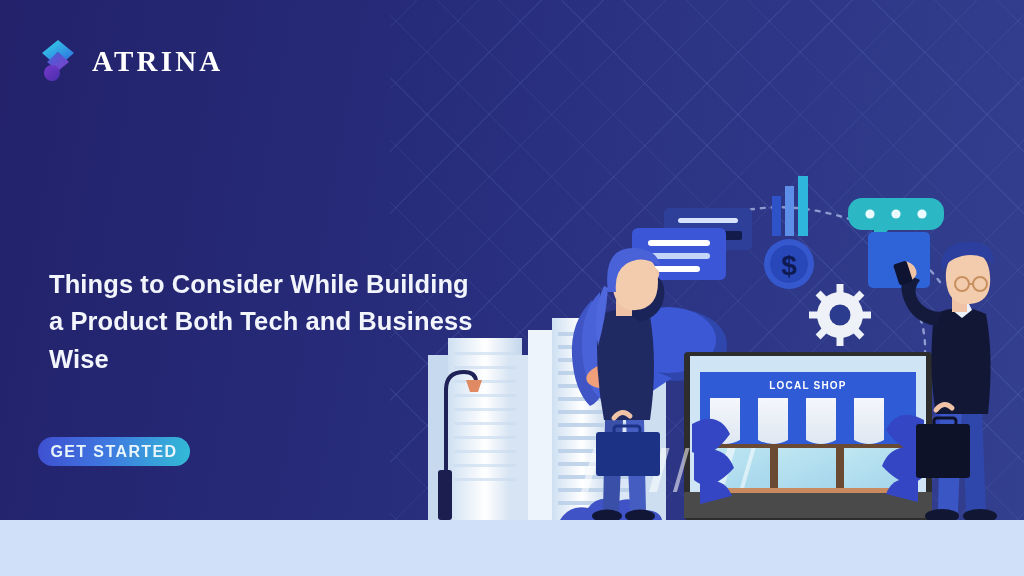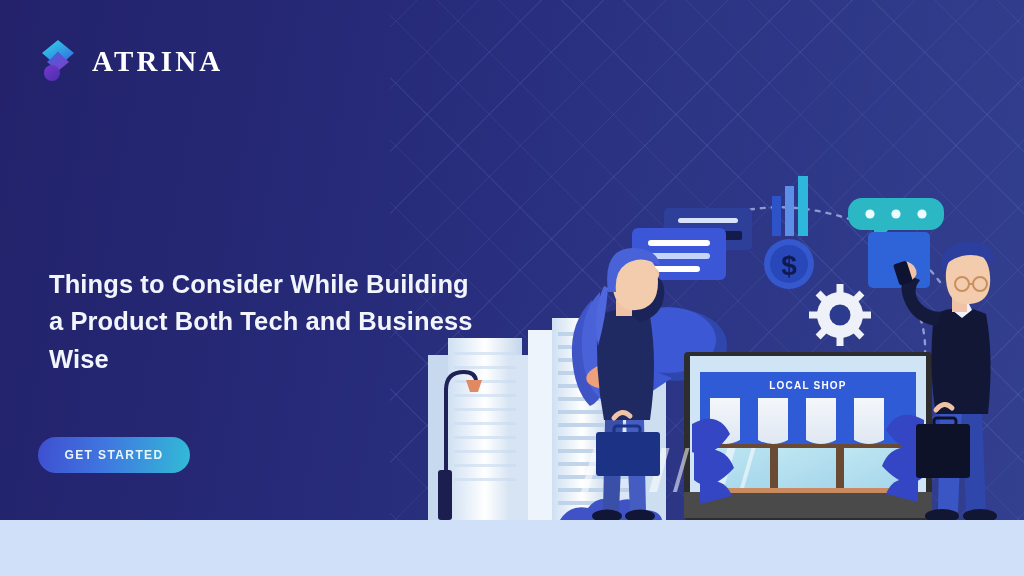--- a/index.html
+++ b/index.html
@@ -49,23 +49,23 @@
     letter-spacing:-.5px;
   }
   .subhead {
     position:absolute; left:38px; top:266px; width:430px;
     font-size:25.5px; line-height:1.47; font-weight:700; color:#f2f5fb;
     letter-spacing:.1px;
     margin-left:11px;
   }
   .cta {
     position:absolute; left:38px; top:437px;
-    width:152px; height:36px; border-radius:18px; border:0;
+    width:152px; height:29px; border-radius:18px; border:0;
     background:linear-gradient(97deg,#3f4fd1 0%,#3f78e0 45%,#32bbd6 100%);
-    color:#e8f6fb; font-size:12px; font-weight:700; letter-spacing:1.4px;
+    color:#e8f6fb; font-size:16px; font-weight:700; letter-spacing:1.4px;
     font-family:"Liberation Sans", sans-serif;
     display:flex; align-items:center; justify-content:center; cursor:pointer;
   }
 
   
   .illus { position:absolute; left:400px; top:0; width:624px; height:576px; }
   svg.scene { display:block; width:624px; height:576px; }
 </style>
 </head>
 <body>

